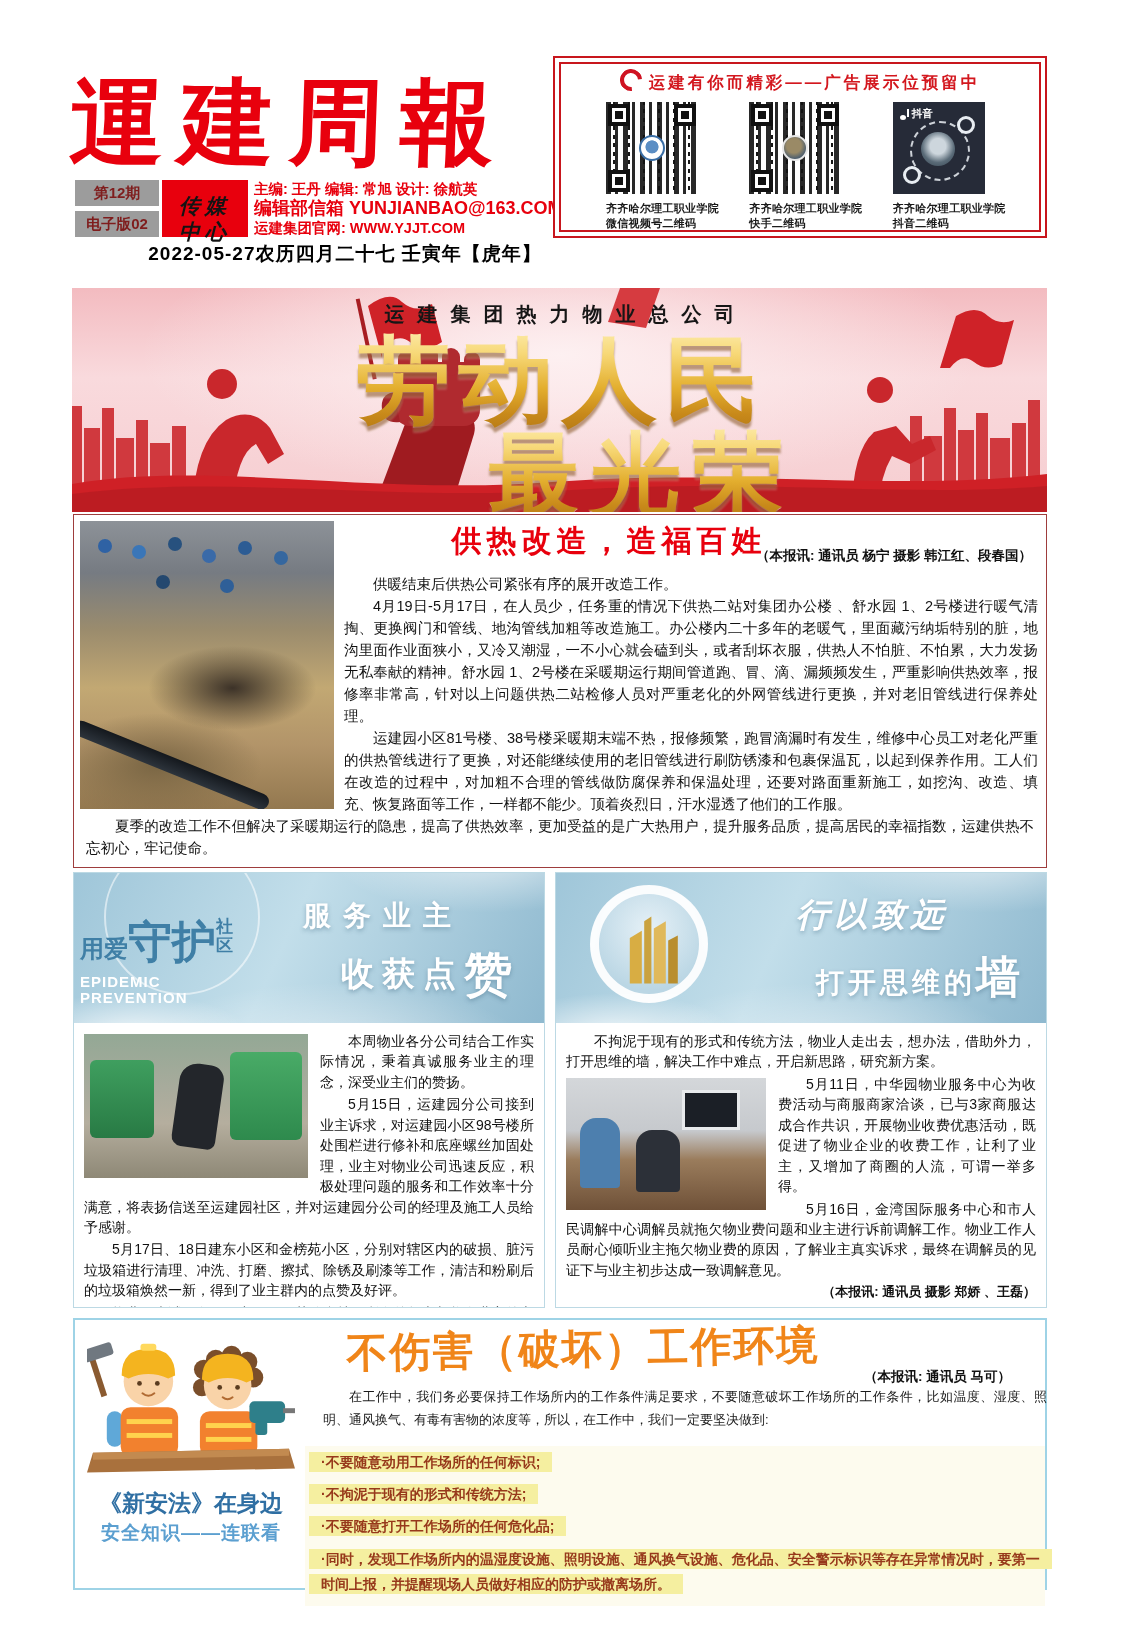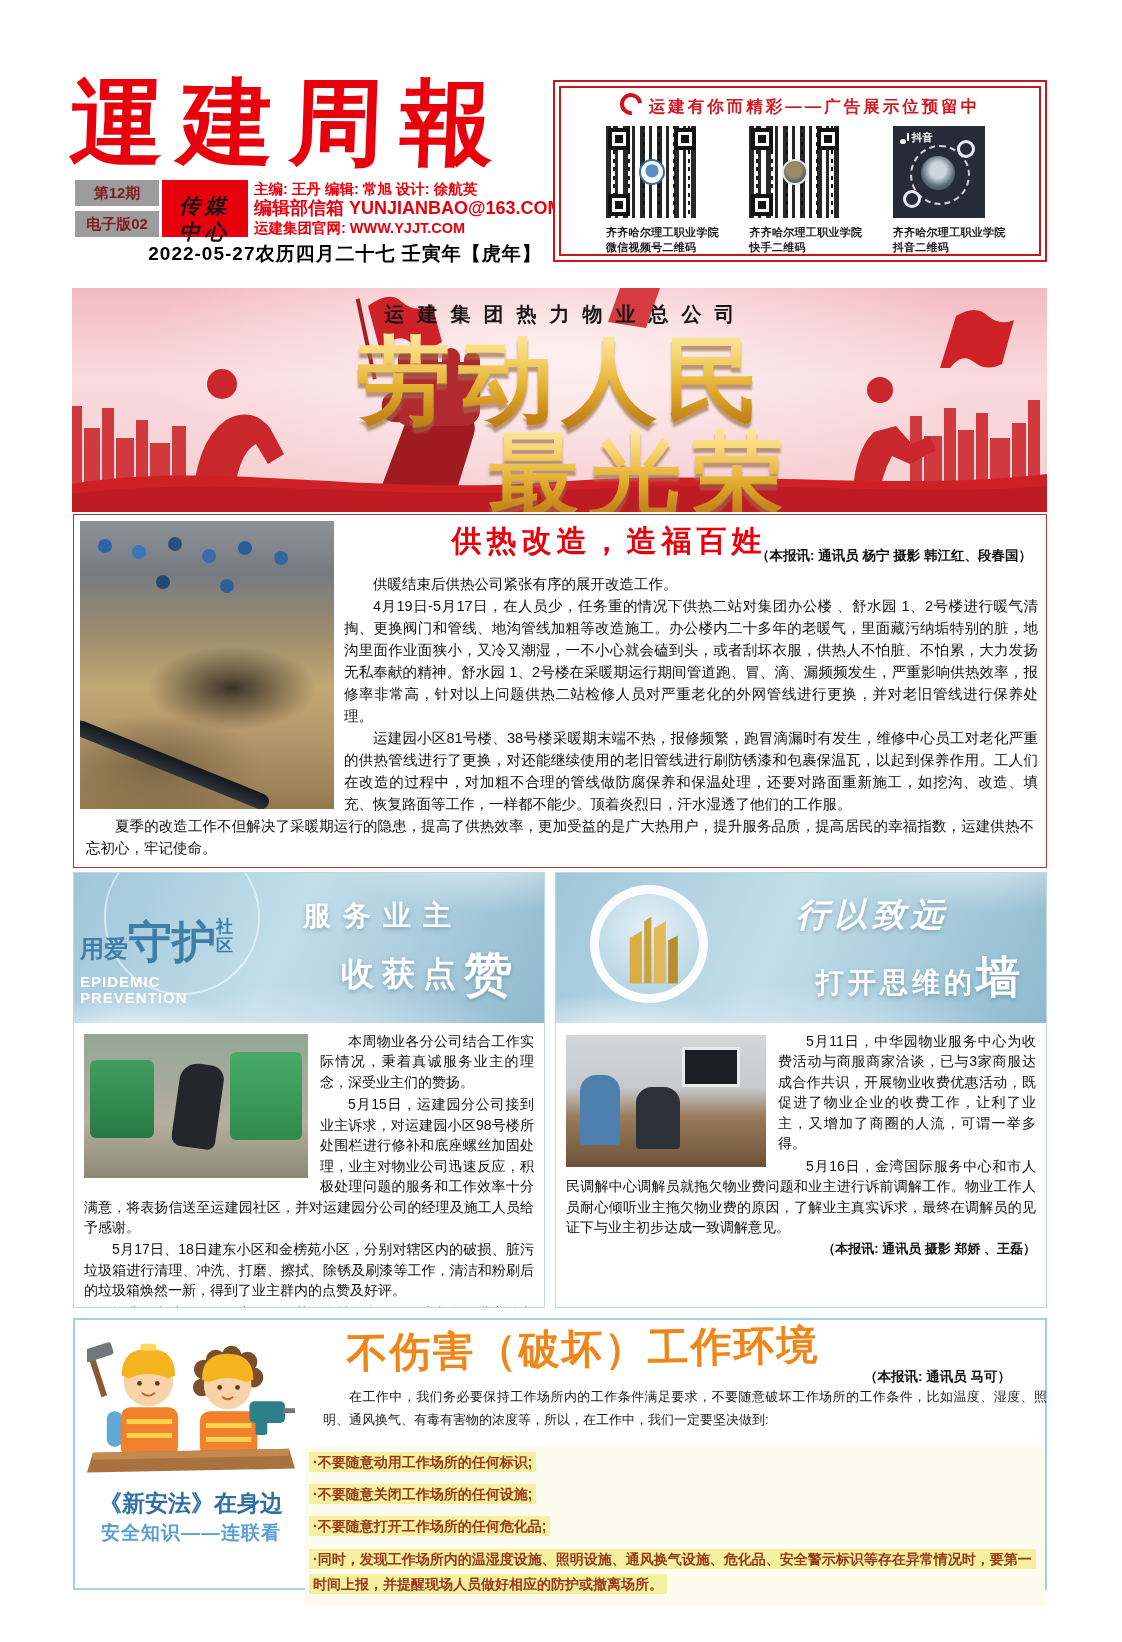--- a/index.html
+++ b/index.html
@@ -18,21 +18,21 @@
     color:#141414; font-family:"DejaVu Serif", serif; font-weight:900; font-style:italic;
     font-size:21px; line-height:26px; text-align:center; padding-top:13px; box-sizing:border-box; letter-spacing:5px;}
   .staff-lines {position:absolute; left:254px; top:179px; width:294px;}
   .staff-l1 {font-size:14.5px; font-weight:800; color:#e8000d; line-height:20px; white-space:nowrap;}
   .staff-l2 {font-size:18px; font-weight:800; color:#e8000d; line-height:19px; white-space:nowrap;}
   .staff-l3 {font-size:14.5px; font-weight:800; color:#e8000d; line-height:20px; white-space:nowrap;}
   .date-line {position:absolute; left:115px; top:241px; width:460px; text-align:center;
     font-size:19px; font-weight:700; color:#000; letter-spacing:1px;}
 
   
-  .ad-box {position:absolute; left:553px; top:80px; width:494px; height:182px; background:#fff;
+  .ad-box {position:absolute; left:553px; top:56px; width:494px; height:182px; background:#fff;
     border:2px solid #c8161d; box-shadow: inset 0 0 0 4px #fff, inset 0 0 0 6px #c8161d;
     box-sizing:border-box; padding-top:11px;}
   .ad-title {text-align:center; color:#d3171e; font-weight:800; font-size:16.5px; letter-spacing:3px; white-space:nowrap;}
   .scroll-icon {display:inline-block; width:14px; height:14px; border:4px solid #cf1322;
     border-right-color:transparent; border-radius:50%; transform:rotate(40deg);
     vertical-align:-3px; margin-right:7px;}
   .qr-row {display:flex; justify-content:space-between; padding:8px 24px 0 36px;}
   .qr-item {width:146px;padding-left:15px;}
   .qr {width:92px; height:92px; position:relative; background:
       repeating-linear-gradient(90deg, rgba(17,17,17,.9) 0 5px, transparent 5px 9px, rgba(17,17,17,.9) 9px 12px, transparent 12px 17px),
@@ -146,21 +146,21 @@
     font-size:19px; font-weight:700; color:#5b9fd0; letter-spacing:1px; white-space:nowrap;}
   .safety-headline {position:absolute; left:238px; top:2px; width:540px; margin:0; text-align:center;
     font-family:"DejaVu Serif", serif; font-size:41px; font-weight:900; color:#f08519;
     letter-spacing:2px; transform:rotate(-1deg); white-space:nowrap;}
   .safety-byline {position:absolute; right:34px; top:48px; font-size:13.5px; font-weight:700; color:#111; white-space:nowrap;}
   .safety-intro {position:absolute; left:248px; top:66px; width:724px; margin:0; text-indent:2em;
     font-size:13px; line-height:1.75; text-align:justify; color:#1a1a1a;}
   .bullets {position:absolute; left:230px; top:126px; width:732px; background:#fdfbee; padding:4px 4px 2px;}
   .bullet-row {margin-bottom:7px;}
   .bullet {display:inline; background:#f5efa0; color:#97391b; font-size:14px; font-weight:600;
-    line-height:1.8; padding:2px 4px; box-decoration-break:clone; -webkit-box-decoration-break:clone;}
+    line-height:1.8; padding:2px 12px; box-decoration-break:clone; -webkit-box-decoration-break:clone;}
 </style>
 </head>
 <body>
 
 <div class="page">
 
   <div class="mast-title">運建周報</div>
   <div class="issue-box box1">第12期</div>
   <div class="issue-box box2">电子版02</div>
   <div class="media-box">
@@ -325,20 +325,21 @@
           <polygon points="14,20 24,14 24,58 14,58" fill="#d8ad43"></polygon>
           <polygon points="46,22 54,18 54,58 46,58" fill="#b98e2e"></polygon>
         </svg>
       </div>
       <div class="think-title">
         <div class="think-l1">行以致远</div>
         <div class="think-l2"><span>打开思维的</span><span class="think-emph">墙</span></div>
       </div>
     </div>
     <div class="panel-body">
+      <p>不拘泥于现有的形式和传统方法，物业人走出去，想办法，借助外力，打开思维的墙，解决工作中难点，开启新思路，研究新方案。</p>
       <div class="photo-office">
         <i class="tv"></i>
         <i class="p1"></i>
         <i class="p2"></i>
       </div>
       <p>5月11日，中华园物业服务中心为收费活动与商服商家洽谈，已与3家商服达成合作共识，开展物业收费优惠活动，既促进了物业企业的收费工作，让利了业主，又增加了商圈的人流，可谓一举多得。</p>
       <p>5月16日，金湾国际服务中心和市人民调解中心调解员就拖欠物业费问题和业主进行诉前调解工作。物业工作人员耐心倾听业主拖欠物业费的原因，了解业主真实诉求，最终在调解员的见证下与业主初步达成一致调解意见。</p>
       <div class="byline-right">（本报讯: 通讯员 摄影 郑娇 、王磊）</div>
     </div>
   </div>
@@ -379,19 +380,19 @@
         <polygon points="6,128 204,124 204,131 6,135" fill="#c28a50"></polygon>
       </svg>
     </div>
     <div class="safety-slogan1">《新安法》在身边</div>
     <div class="safety-slogan2">安全知识——连联看</div>
     <h2 class="safety-headline">不伤害（破坏）工作环境</h2>
     <div class="safety-byline">（本报讯: 通讯员 马可）</div>
     <p class="safety-intro">在工作中，我们务必要保持工作场所内的工作条件满足要求，不要随意破坏工作场所的工作条件，比如温度、湿度、照明、通风换气、有毒有害物的浓度等，所以，在工作中，我们一定要坚决做到:</p>
     <div class="bullets">
       <div class="bullet-row"><span class="bullet">·不要随意动用工作场所的任何标识;</span></div>
-      <div class="bullet-row"><span class="bullet">·不要随意关闭工作场所的任何设施;</span></div>
+      <div class="bullet-row"><span class="bullet">·不拘泥于现有的形式和传统方法;</span></div>
       <div class="bullet-row"><span class="bullet">·不要随意打开工作场所的任何危化品;</span></div>
       <div class="bullet-row"><span class="bullet">·同时，发现工作场所内的温湿度设施、照明设施、通风换气设施、危化品、安全警示标识等存在异常情况时，要第一时间上报，并提醒现场人员做好相应的防护或撤离场所。</span></div>
     </div>
   </div>
 
 </div>
 
 </body></html>

